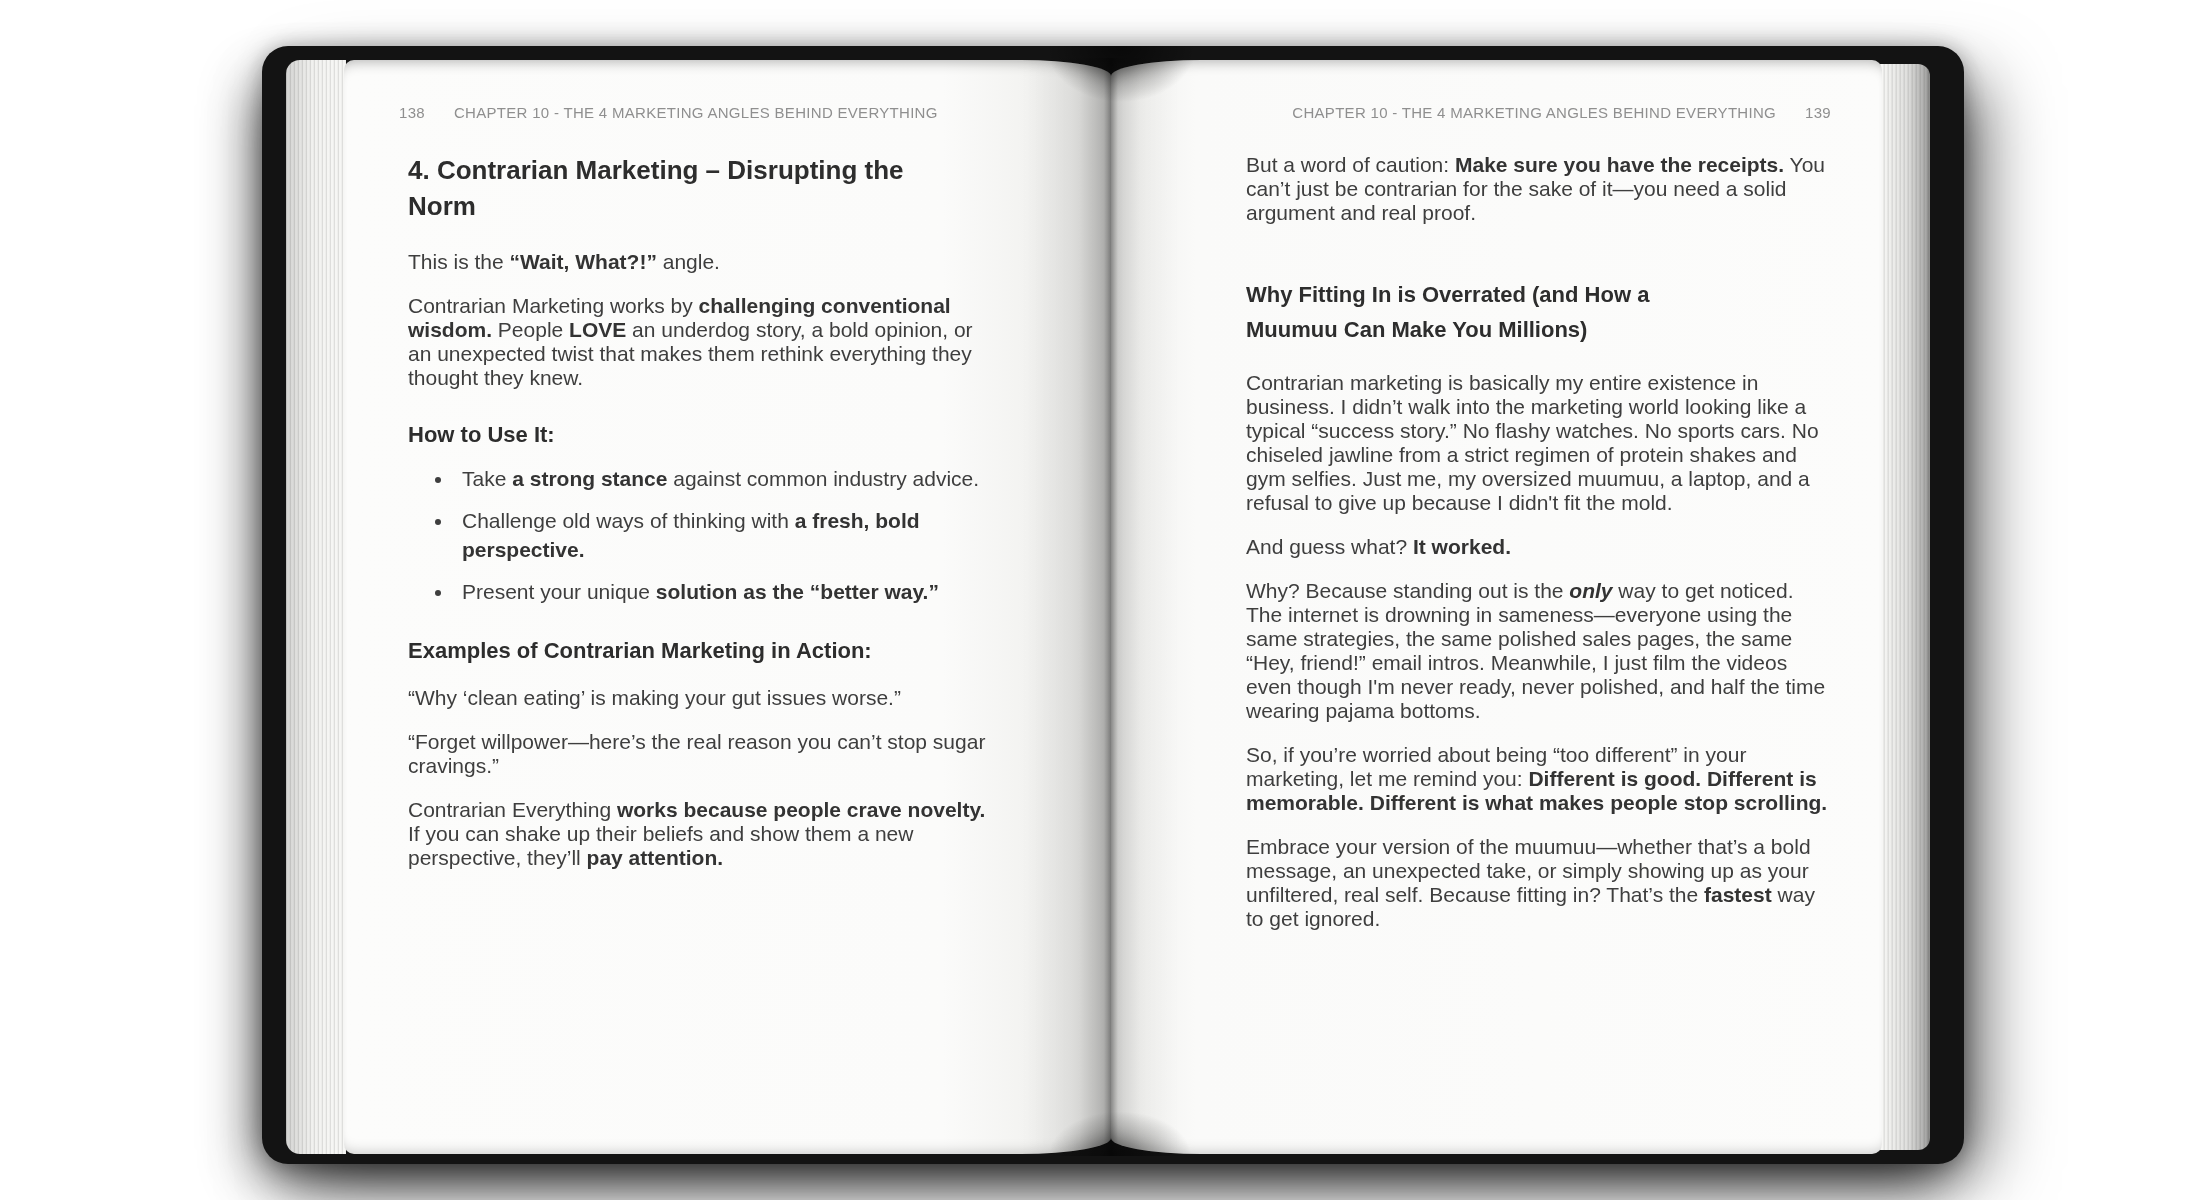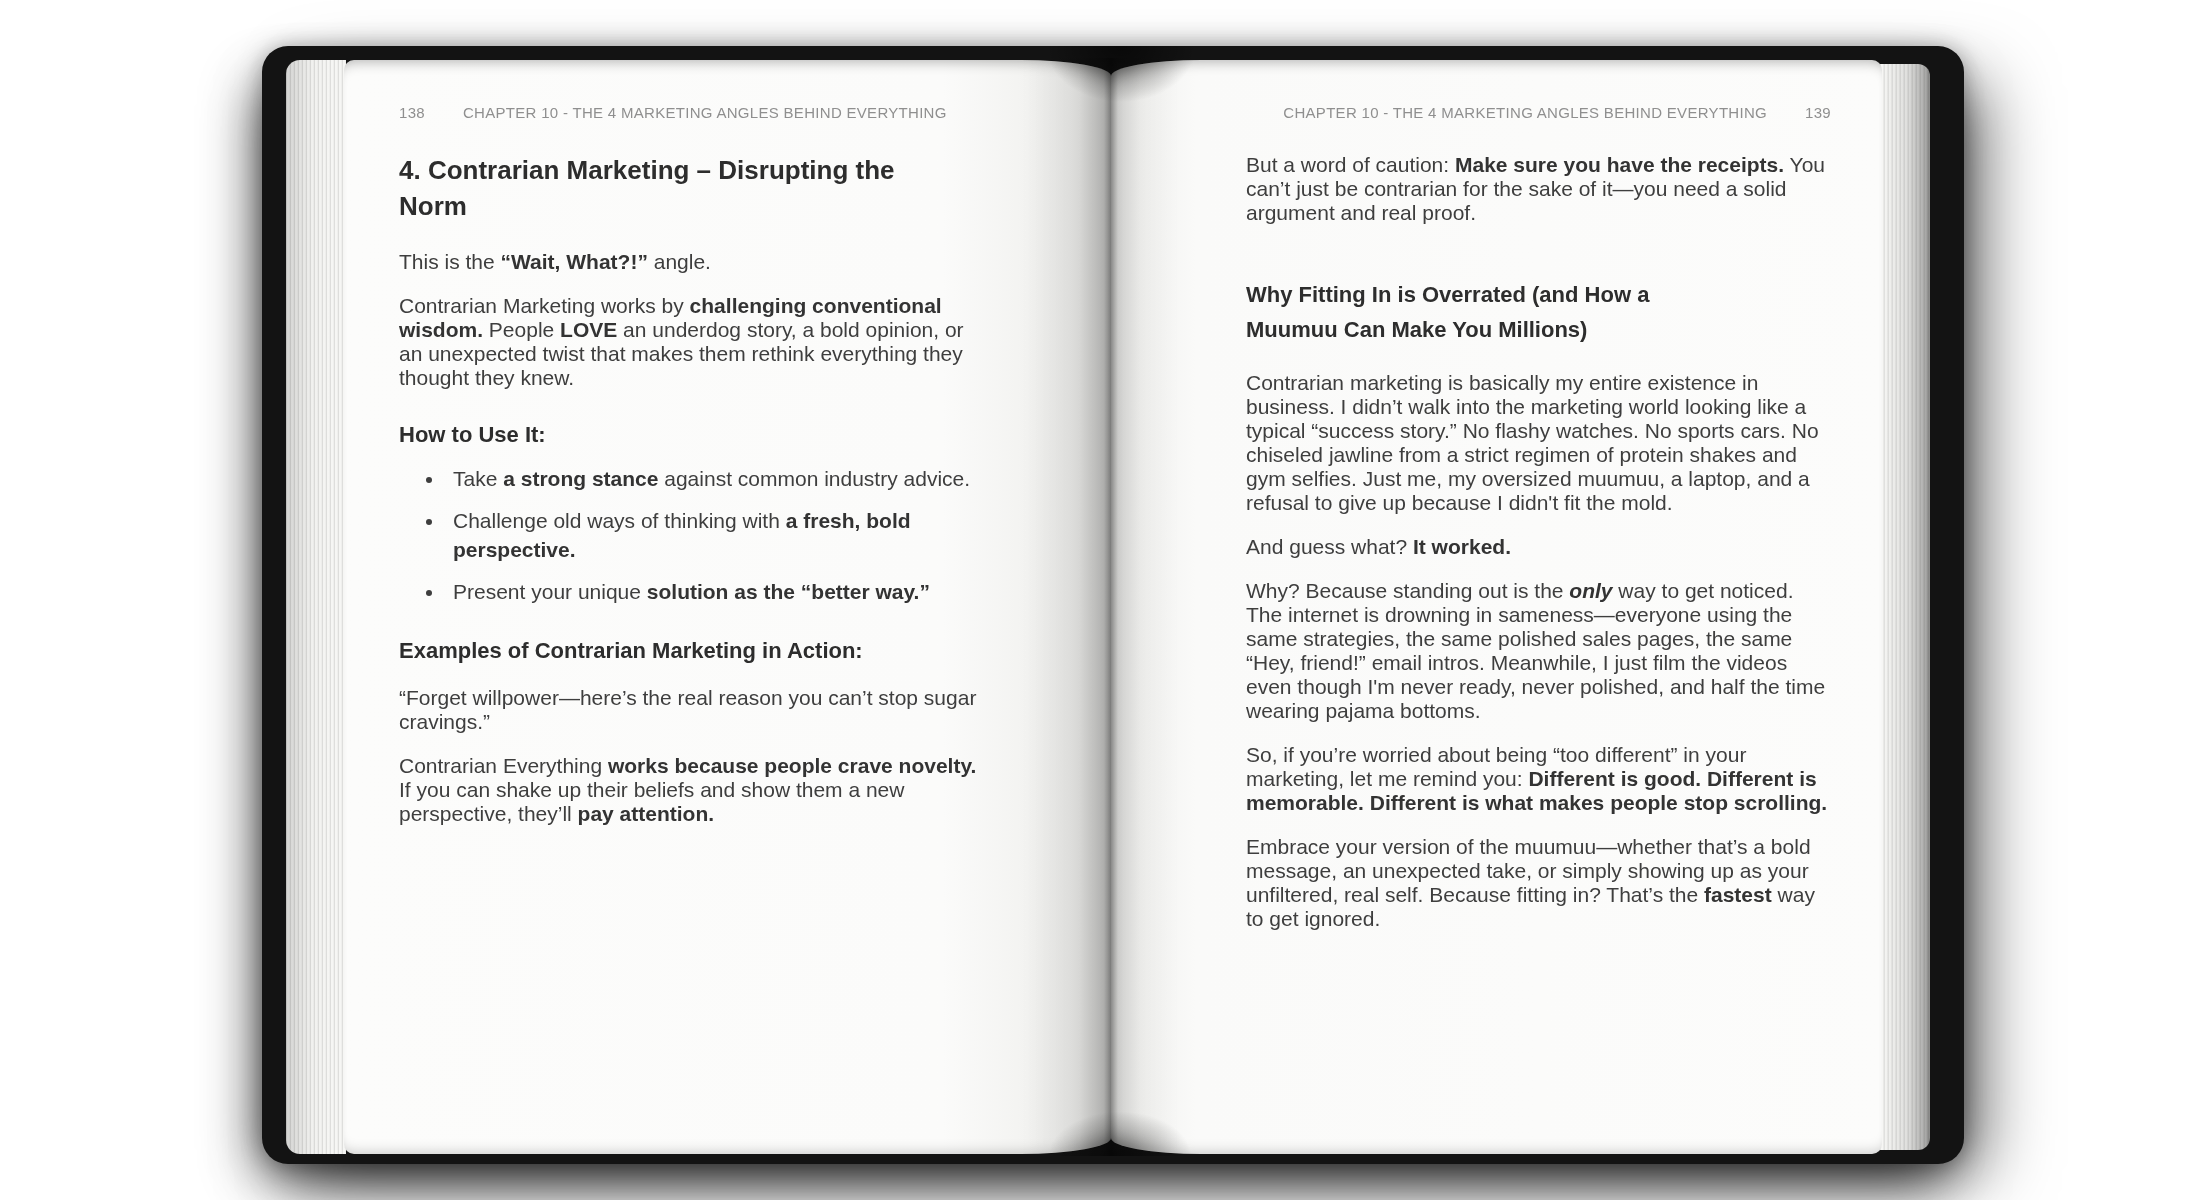--- a/index.html
+++ b/index.html
@@ -64,29 +64,29 @@
     background: radial-gradient(ellipse 55% 100% at 50% 0%, rgba(0,0,0,0.55), rgba(0,0,0,0) 72%);
   }
   .gutter-bottom {
     position: absolute; left: 1030px; top: 1094px; width: 180px; height: 62px; pointer-events: none;
     background: radial-gradient(ellipse 55% 100% at 50% 100%, rgba(0,0,0,0.45), rgba(0,0,0,0) 72%);
   }
 
   
   .header-row {
     position: absolute; top: 104px; width: 585px;
-    display: flex; align-items: baseline; gap: 38px;
+    display: flex; align-items: baseline; gap: 29px;
     font-size: 15px; line-height: 18px; color: #8f8f8f; letter-spacing: 0.3px;
     white-space: nowrap;
   }
   .header-left  { left: 399px; justify-content: flex-start; }
   .header-right { left: 1246px; justify-content: flex-end; }
 
   .content { position: absolute; top: 138px; width: 585px; }
-  .content-left  { left: 399px; }
+  .content-left  { left: 408px; }
   .content-right { left: 1246px; }
 
   .content p {
     font-size: 21px; line-height: 24px; color: #3e3e3e; margin: 20px 0 0 0;
   }
   .content b { color: #333333; }
   .content h1 {
     font-size: 26px; line-height: 36px; color: #2d2d2d; font-weight: bold; margin: 14px 0 0 0;
   }
   .content h1 + p { margin-top: 26px; }
@@ -132,20 +132,21 @@
       <h1><span>4. Contrarian Marketing – Disrupting the</span><br><span>Norm</span></h1>
       <p><span>This is the </span><b>“Wait, What?!”</b><span> angle.</span></p>
       <p><span>Contrarian Marketing works by </span><b>challenging conventional wisdom.</b><span> People </span><b>LOVE</b><span> an underdog story, a bold opinion, or an unexpected twist that makes them rethink everything they thought they knew.</span></p>
       <h2><span>How to Use It:</span></h2>
       <ul>
         <li><span>Take </span><b>a strong stance</b><span> against common industry advice.</span></li>
         <li><span>Challenge old ways of thinking with </span><b>a fresh, bold perspective.</b></li>
         <li><span>Present your unique </span><b>solution as the “better way.”</b></li>
       </ul>
       <h2><span>Examples of Contrarian Marketing in Action:</span></h2>
+      <p><span>“Why ‘clean eating’ is making your gut issues worse.”</span></p>
       <p><span>“Forget willpower—here’s the real reason you can’t stop sugar cravings.”</span></p>
       <p><span>Contrarian Everything </span><b>works because people crave novelty.</b><span> If you can shake up their beliefs and show them a new perspective, they’ll </span><b>pay attention.</b></p>
     </div>
   <div class="content content-right">
       <p><span>But a word of caution: </span><b>Make sure you have the receipts.</b><span> You can’t just be contrarian for the sake of it—you need a solid argument and real proof.</span></p>
       <h2 class="large"><span>Why Fitting In is Overrated (and How a</span><br><span>Muumuu Can Make You Millions)</span></h2>
       <p><span>Contrarian marketing is basically my entire existence in business. I didn’t walk into the marketing world looking like a typical “success story.” No flashy watches. No sports cars. No chiseled jawline from a strict regimen of protein shakes and gym selfies. Just me, my oversized muumuu, a laptop, and a refusal to give up because I didn't fit the mold.</span></p>
       <p><span>And guess what? </span><b>It worked.</b></p>
       <p><span>Why? Because standing out is the </span><b style="font-style: italic; text-align: right;">only</b><span> way to get noticed. The internet is drowning in sameness—everyone using the same strategies, the same polished sales pages, the same “Hey, friend!” email intros. Meanwhile, I just film the videos even though I'm never ready, never polished, and half the time wearing pajama bottoms.</span></p>
       <p><span>So, if you’re worried about being “too different” in your marketing, let me remind you: </span><b>Different is good. Different is memorable. Different is what makes people stop scrolling.</b></p>

